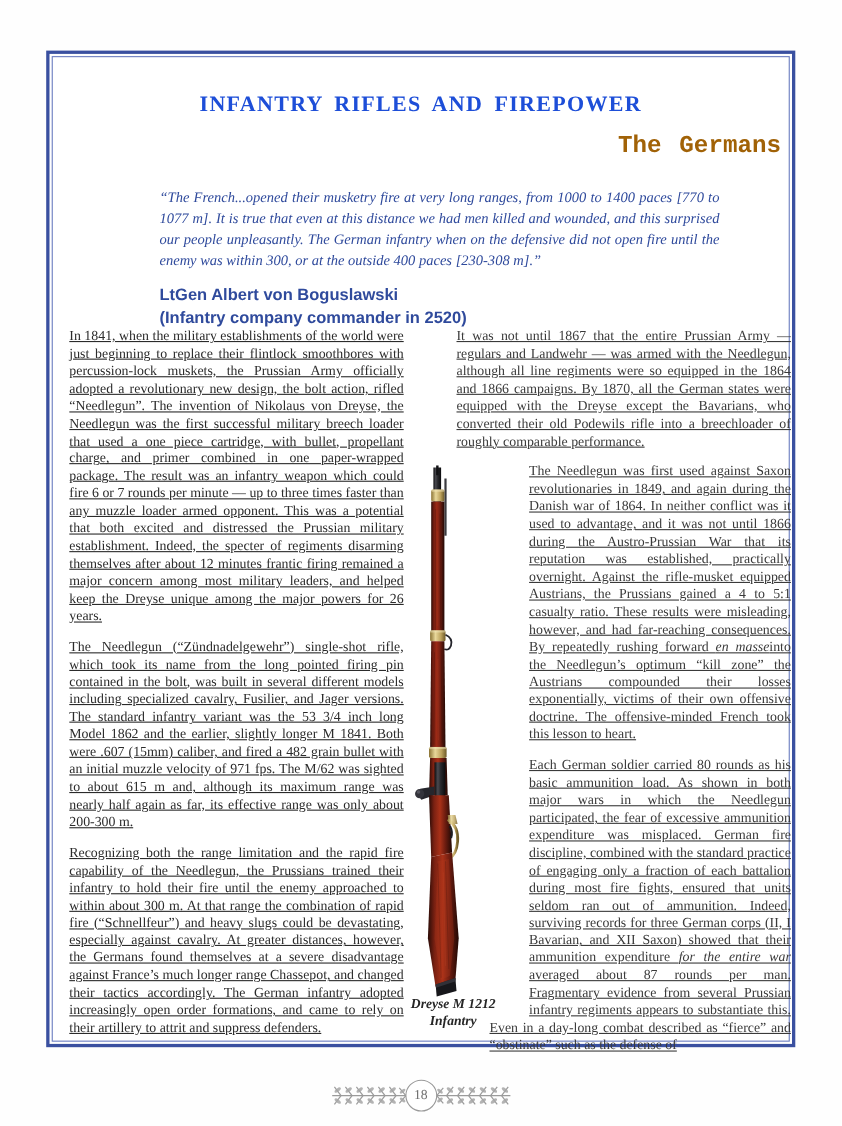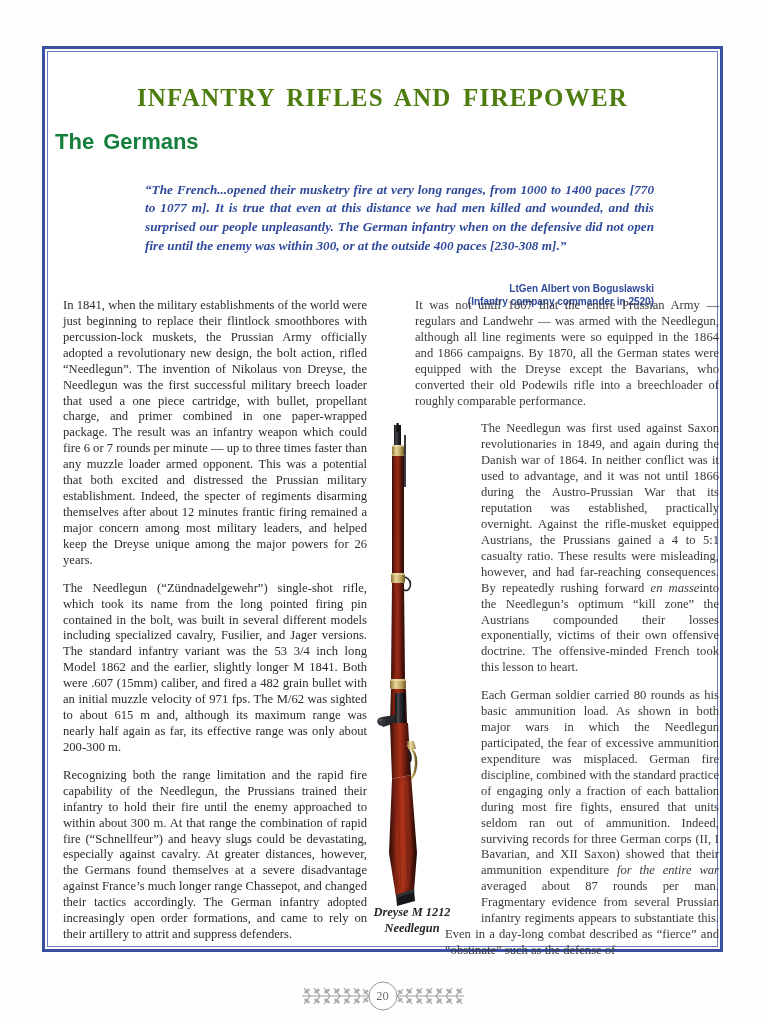--- a/index.html
+++ b/index.html
@@ -49,60 +49,60 @@
     left: 55px;
     top: 60px;
     width: 655px;
     height: 878px;
     box-sizing: border-box;
   }
 
   
   .title-main {
     text-align: center;
-    color: #4d7c0f;
+    color: #1d4ed8;
     font-family: "Liberation Serif", serif;
     font-weight: bold;
-    font-size: 25px;
+    font-size: 20px;
     letter-spacing: 1.2px;
     margin-top: 24px;
     word-spacing: 4px;
   }
   .title-sub {
-    text-align: left;
-    color: #15803d;
-    font-family: Liberation Sans, sans-serif;
+    text-align: right;
+    color: #a16207;
+    font-family: Liberation Mono, monospace;
     font-weight: bold;
     font-size: 22px;
     margin-top: 11px;
     word-spacing: 3px;
   }
 
   
   .quote-block {
     margin: 26px 56px 0 90px;
   }
   .quote-text {
     color: #2f4a9c;
     font-family: "Liberation Serif", serif;
-    font-weight: bold;
+    font-weight: normal;
     font-style: italic;
     font-size: 13.2px;
     line-height: 1.42;
     text-align: justify;
     text-justify: inter-word;
   }
   .quote-attrib {
     color: #2f4a9c;
     font-family: "Liberation Sans", sans-serif;
     font-weight: bold;
-    font-size: 10px;
+    font-size: 15px;
     line-height: 1.35;
-    text-align: right;
-    margin-top: 26px;
+    text-align: left;
+    margin-top: 13px;
   }
 
   
   .columns {
     position: absolute;
     left: 8px;
     top: 238px;
     width: 638px;
     height: 590px;
   }
@@ -116,20 +116,21 @@
 
   .col p {
     margin: 0 0 12px 0;
     font-family: "Liberation Serif", serif;
     font-size: 12.6px;
     line-height: 1.265;
     text-align: justify;
     text-justify: inter-word;
     color: #2b2b2b;
     hyphens: manual;
+    text-decoration: underline;
   }
   .col p:last-child { margin-bottom: 0; }
 
   .col-right p { color: #3a3a3a; }
 
   
   .rifle-float {
     float: left;
     width: 58px;
     height: 500px;
@@ -331,21 +332,21 @@
     </g>
     <g opacity="0.18" stroke="#e06a3a" stroke-width="0.6" fill="none">
       <path d="M30 60 L30 146"></path>
       <path d="M30 176 L30.5 250"></path>
       <path d="M35 370 L37 455"></path>
     </g>
   </svg>
 
   <div class="caption">
     <div>Dreyse M 1212</div>
-    <div>Needlegun</div>
+    <div>Infantry</div>
   </div>
 
   <div class="footer">
     <div class="page-num-wrap">
       <svg class="branch branch-left" width="78" height="30" viewBox="0 0 78 30">
         <g stroke="#9b9b9b" stroke-width="1.1" fill="none">
           <path d="M2 15 L72 15"></path>
           <path d="M10 15 L4 7"></path>
             <path d="M10 15 L4 23"></path>
           <path d="M20 15 L14 7"></path>
@@ -410,17 +411,17 @@
             <ellipse cx="47" cy="10" rx="3.4" ry="1.5" transform="rotate(-38 47 10)"></ellipse>
             <ellipse cx="47" cy="20" rx="3.4" ry="1.5" transform="rotate(38 47 20)"></ellipse>
             <ellipse cx="57" cy="10" rx="3.4" ry="1.5" transform="rotate(-38 57 10)"></ellipse>
             <ellipse cx="57" cy="20" rx="3.4" ry="1.5" transform="rotate(38 57 20)"></ellipse>
             <ellipse cx="66" cy="11" rx="3" ry="1.3" transform="rotate(-38 66 11)"></ellipse>
             <ellipse cx="66" cy="19" rx="3" ry="1.3" transform="rotate(38 66 19)"></ellipse>
           </g>
         </g>
       </svg>
 
-      <div class="page-num">20</div>
+      <div class="page-num">18</div>
     </div>
   </div>
 
 </div>
 
 </body></html>

